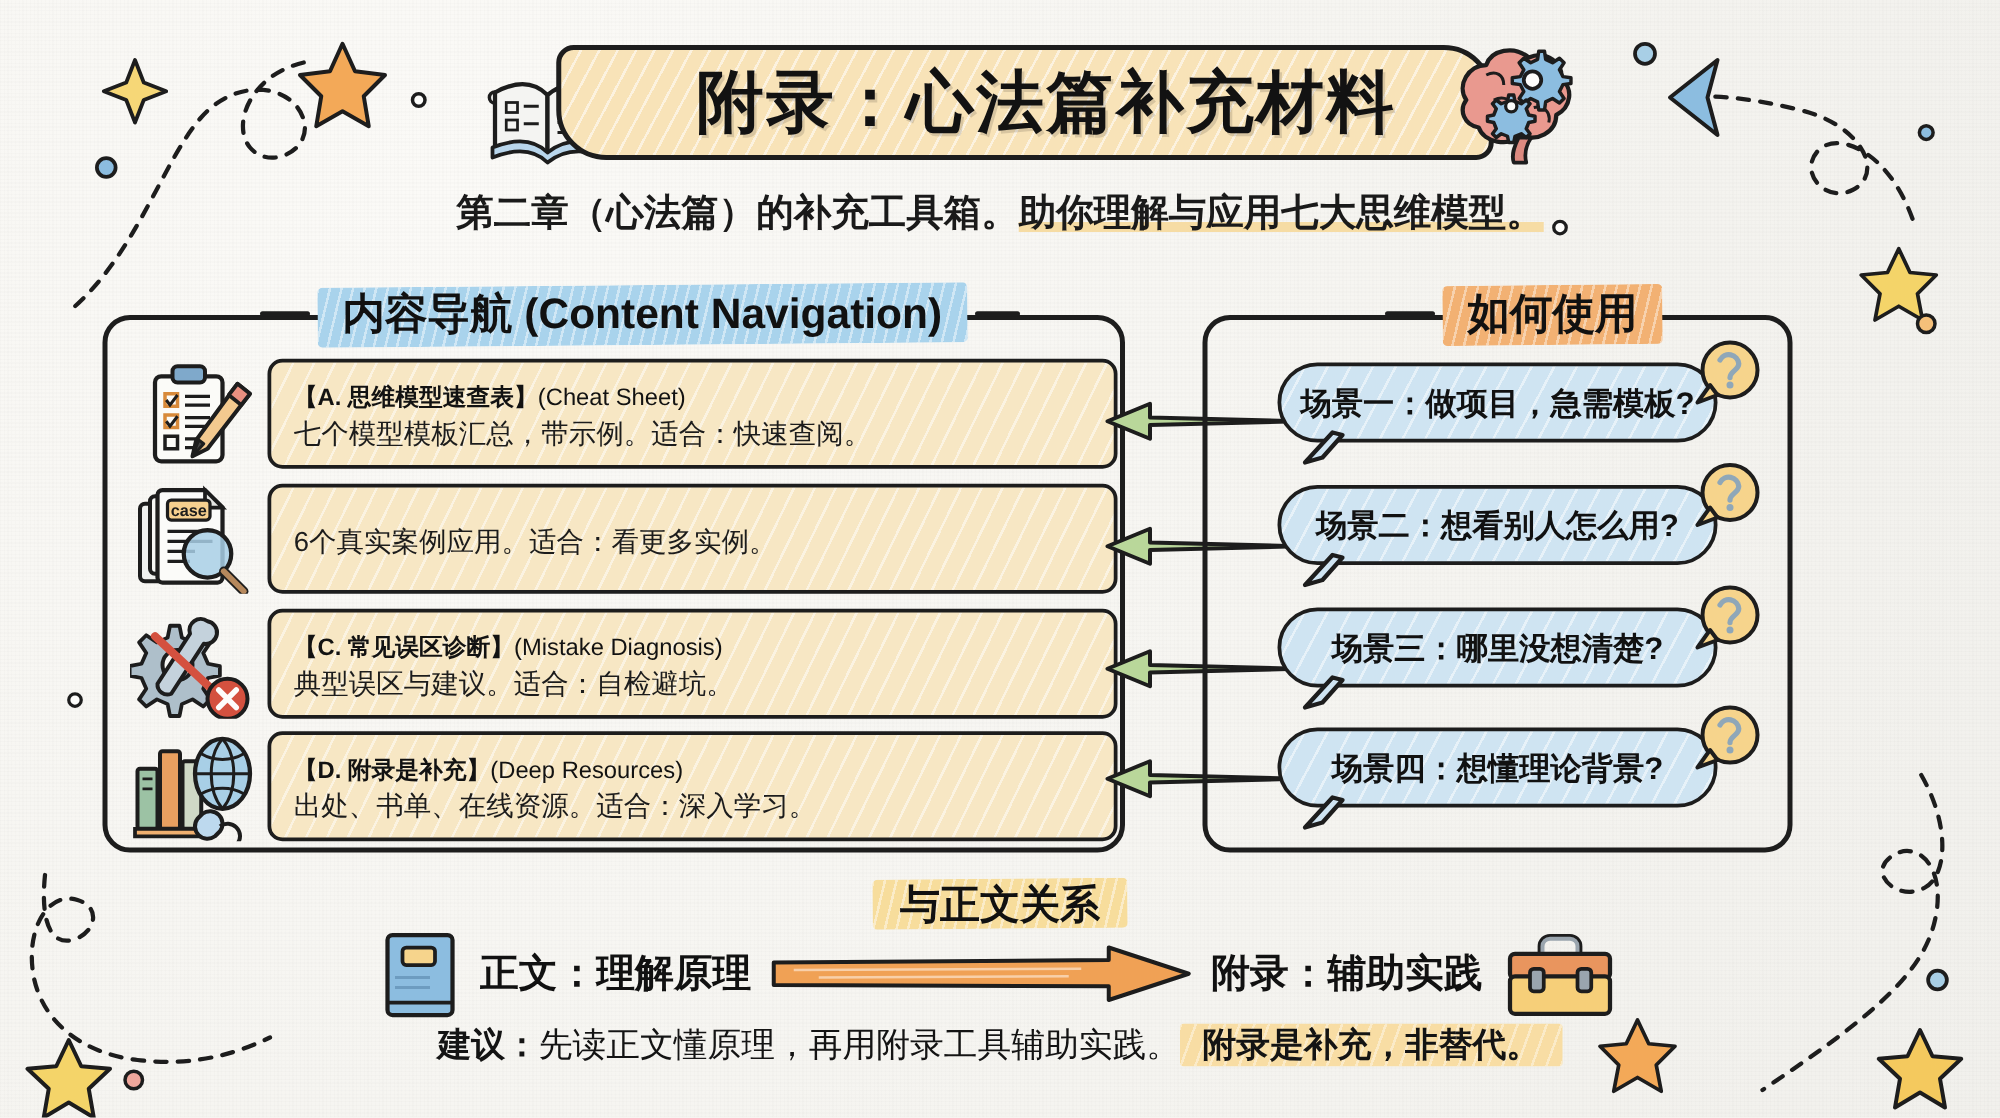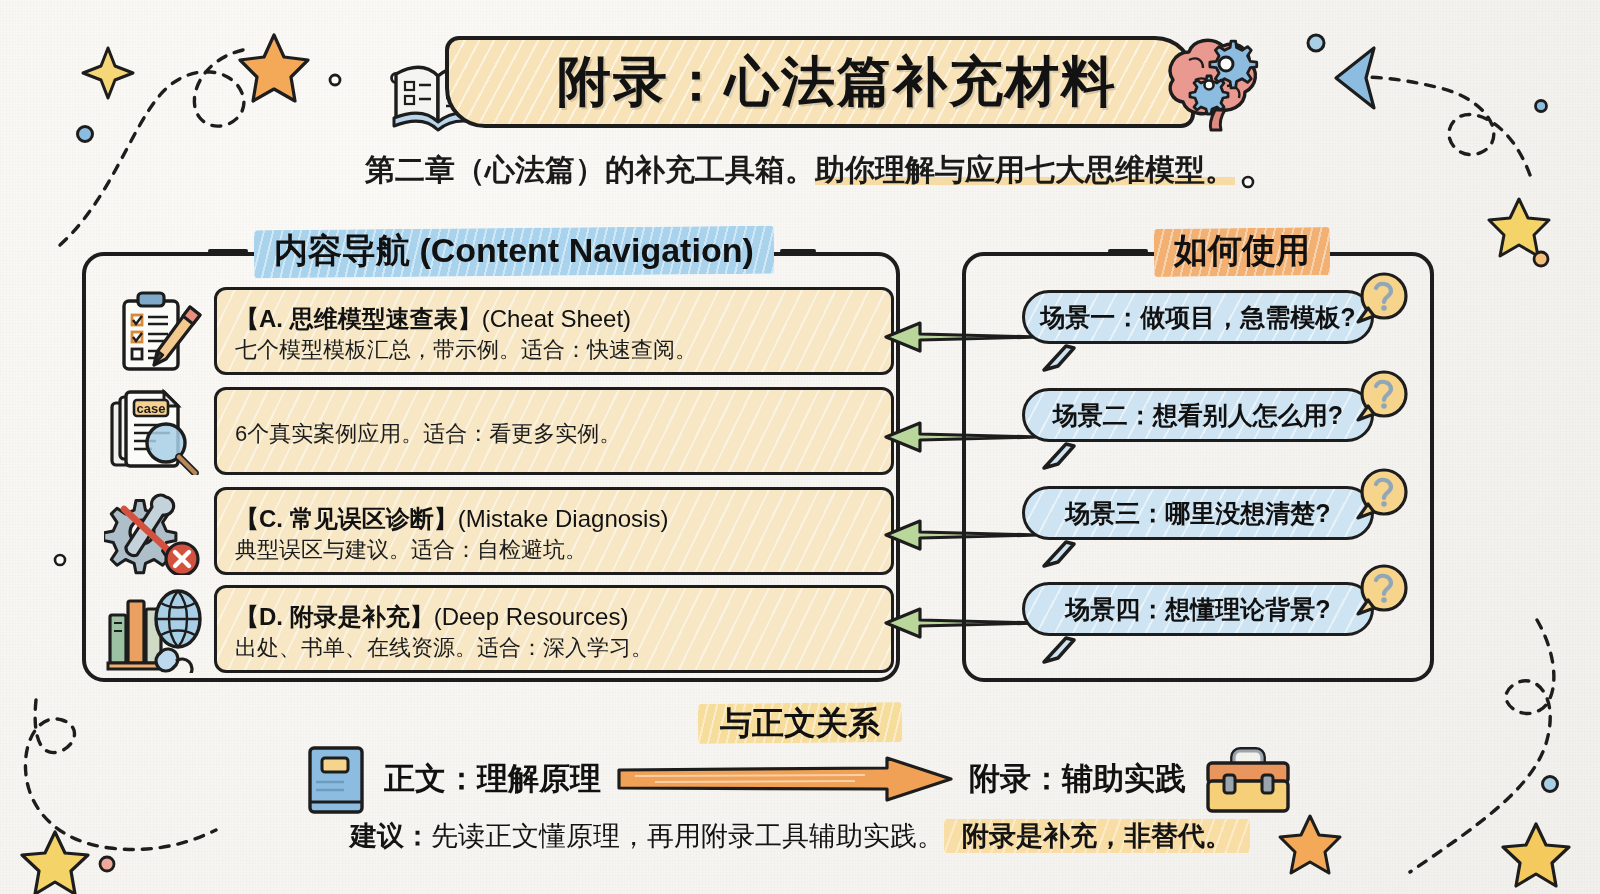--- a/index.html
+++ b/index.html
@@ -157,21 +157,21 @@
     border-radius: 12px;
     background:
       repeating-linear-gradient(116deg, rgba(255,255,255,.5) 0 2px, transparent 2px 15px),
       #f7e7c4;
     padding: 5px 14px 0 18px;
     display: flex;
     flex-direction: column;
     justify-content: center;
   }
   .card-title {
-    font-size: 24px;
+    font-size: 19px;
     font-weight: bold;
     color: #121212;
     white-space: nowrap;
     line-height: 1.32;
   }
   .card-title .en { font-weight: normal; }
   .card-desc {
     font-size: 22px;
     color: #1c1c1c;
     white-space: nowrap;
@@ -181,21 +181,21 @@
   
   .bubble-row {
     position: absolute;
     left: 22px;
     width: 428px;
     height: 94px;
   }
   .bubble {
     position: absolute;
     left: 34px; top: 8px;
-    width: 352px; height: 54px;
+    width: 352px; height: 64px;
     border: 3.5px solid #1d1d1d;
     border-radius: 34px;
     background:
       repeating-linear-gradient(118deg, rgba(255,255,255,.5) 0 2px, transparent 2px 16px),
       #cfe4f2;
     display: flex;
     align-items: center;
     justify-content: center;
   }
   .bubble-text {

